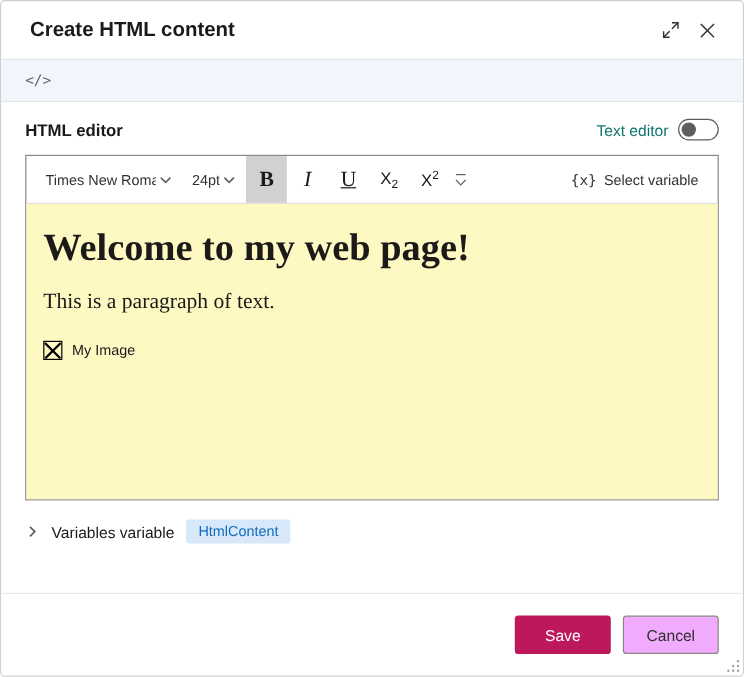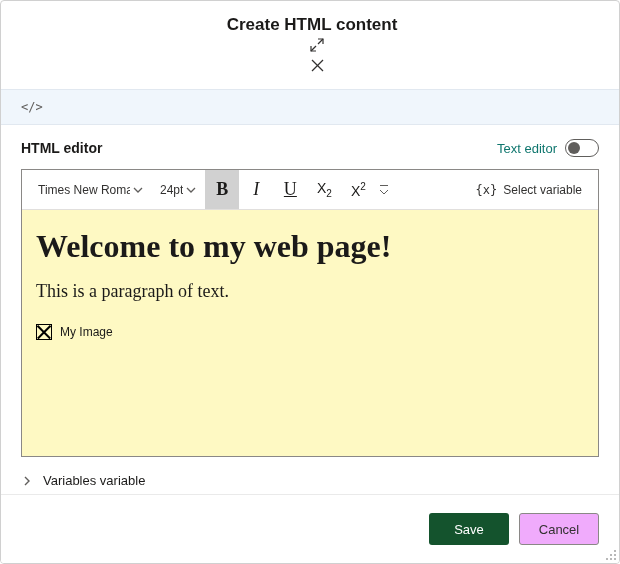--- a/index.html
+++ b/index.html
@@ -1,19 +1,19 @@
 <!DOCTYPE html>
 <html><head>
 <meta charset="utf-8">
 <style>
   * { box-sizing: border-box; }
   html, body { margin:0; padding:0; font-family: "Segoe UI", Arial, sans-serif; font-size:13px; color:#1b1a19; }
   body { width:620px; height:564px; background:#fff; border:1px solid #d0d0d0; border-radius:4px; position:relative; }
   
-  .hdr { display:flex; align-items:center; padding:14px 20px 14px 24px;flex-direction:column; }
+  .hdr { display:flex; align-items:flex-end; padding:14px 20px 14px 24px; }
   .hdr-title { font-size:17px; font-weight:600; flex:1; }
   .hdr-icon { width:20px; height:20px; display:flex; align-items:center; justify-content:center; color:#323130; cursor:pointer; margin-left:10px; }
   
   .info-bar { background:#f0f6fc; display:flex; align-items:center; padding:10px 20px; font-size:12px; color:#323130; gap:8px; border-top:1px solid #e1e8f0; border-bottom:1px solid #e1e8f0;}
   .info-bar .code-icon { color:#605e5c; font-family:monospace; font-size:12px; }
   .info-bar a { color:#0f6cbd; text-decoration:underline; cursor:pointer;}
   
   .section { padding:14px 20px 0 20px; }
   .section-label-row { display:flex; align-items:center; }
   .section-label { font-size:14px; font-weight:600; flex:1; }
@@ -46,21 +46,21 @@
   .broken-img::before, .broken-img::after { content:""; position:absolute; width:18px; height:1.5px; background:#000; top:50%; left:50%; transform-origin:center;}
   .broken-img::before{ transform:translate(-50%,-50%) rotate(45deg);}
   .broken-img::after{ transform:translate(-50%,-50%) rotate(-45deg);}
   
   .vars-row { padding:16px 20px; display:flex; align-items:center; gap:10px; font-size:13px;}
   .vars-row .chevr { width:12px; height:12px; }
   .chip { background:#d6e8f9; color:#0f6cbd; font-size:12px; padding:3px 10px; border-radius:3px; cursor:pointer;}
   
   .footer { position:absolute; bottom:0; left:0; right:0; padding:18px 20px; display:flex; justify-content:flex-end; gap:10px; border-top:1px solid #eaeaea; background:#fff;}
   .btn { min-width:80px; height:32px; border-radius:3px; font-size:13px; cursor:pointer; display:flex; align-items:center; justify-content:center;}
-  .btn-primary { background:#14532d; color:#fff; border:none;margin-left:40px; }
+  .btn-primary { background:#be185d; color:#fff; border:none;margin-left:40px; }
   .btn-secondary { background:#f0abfc; border:1px solid #8a8886; color:#323130;}
   .resize-grip { position:absolute; right:2px; bottom:2px; width:12px; height:12px; }
   .resize-grip svg { display:block;}
 </style>
 </head>
 <body>
 
 <div class="hdr">
   <div class="hdr-title">Create HTML content</div>
   <div class="hdr-icon">
@@ -140,20 +140,21 @@
       <span>My Image</span>
     </div>
   </div>
 </div>
 
 <div class="vars-row">
   <svg class="chevr" viewBox="0 0 12 12" stroke="#605e5c" stroke-width="1.4" fill="none">
       <path d="M4 2 L8 6 L4 10"></path>
     </svg>
   <span>Variables variable</span>
+  <span class="chip">HtmlContent</span>
 </div>
 
 <div class="footer">
   <div class="btn btn-primary">Save</div>
   <div class="btn btn-secondary">Cancel</div>
 </div>
 <div class="resize-grip">
   <svg width="12" height="12" viewBox="0 0 12 12" fill="#a0a0a0">
     <circle cx="10" cy="2" r="1"></circle>
       <circle cx="10" cy="6" r="1"></circle>

